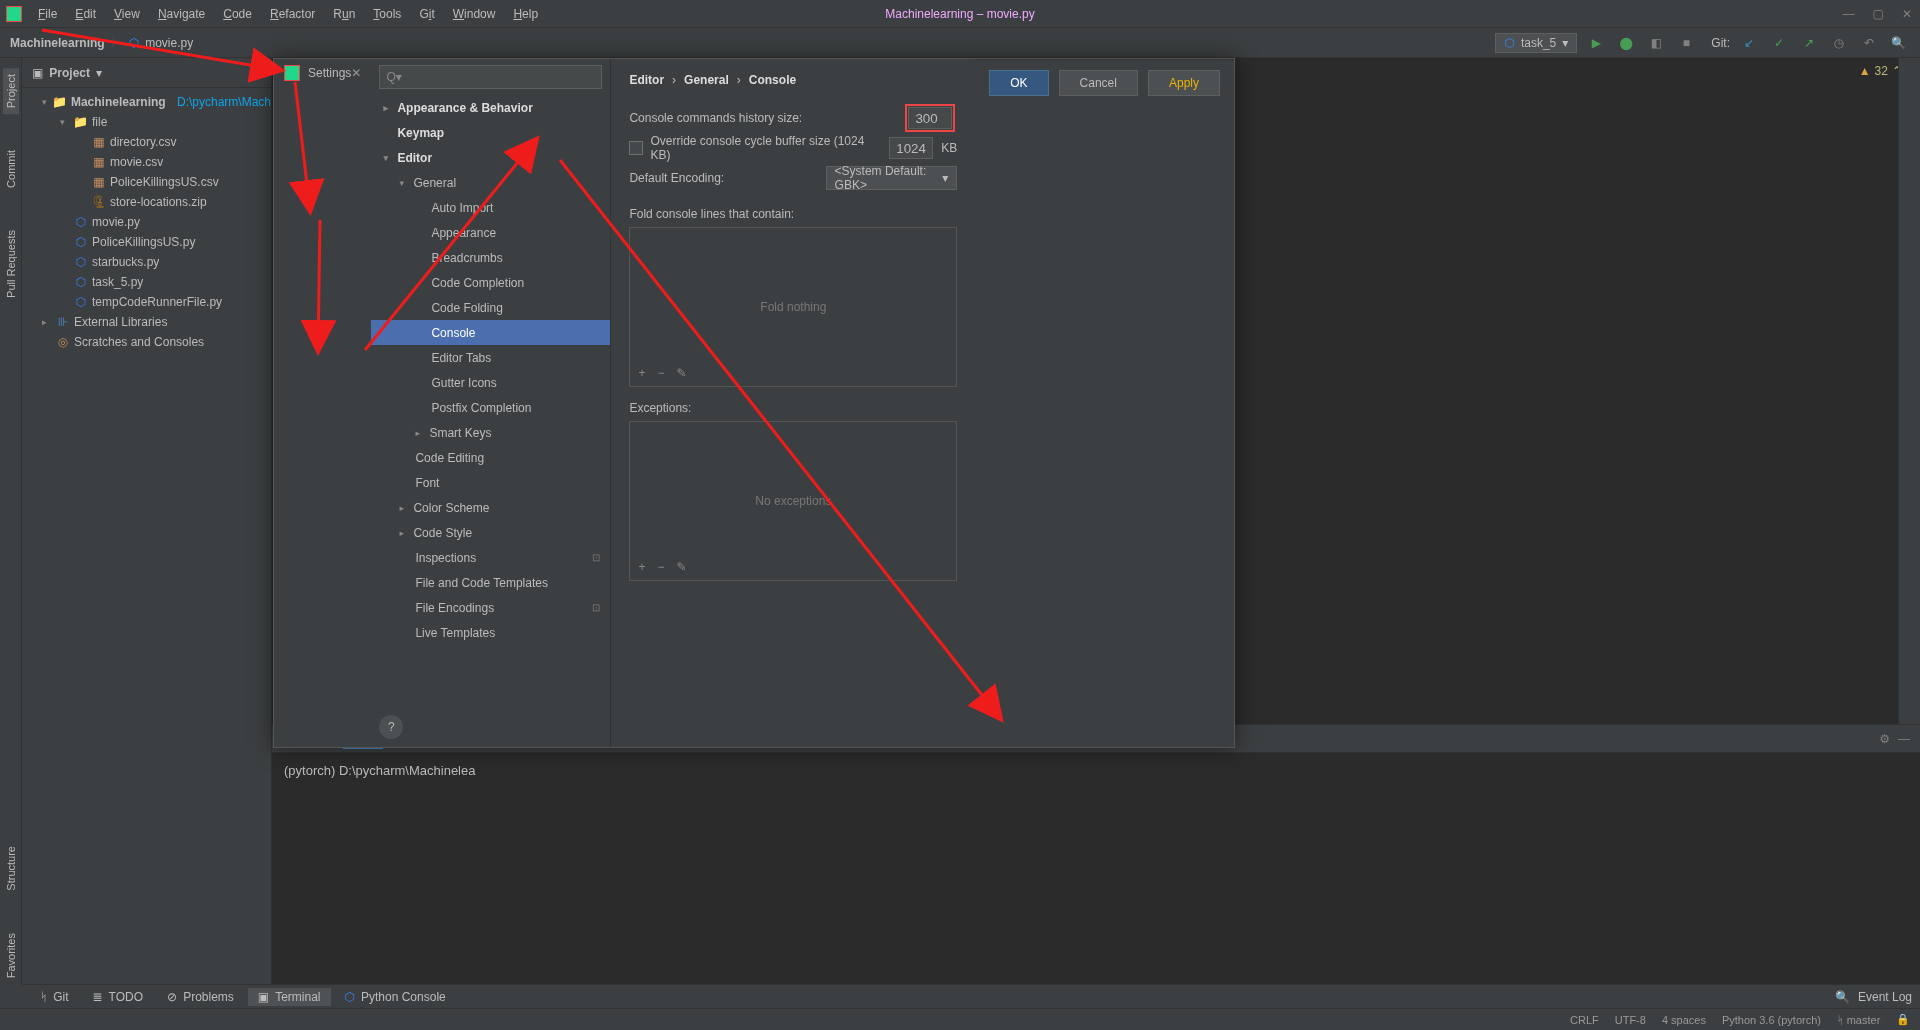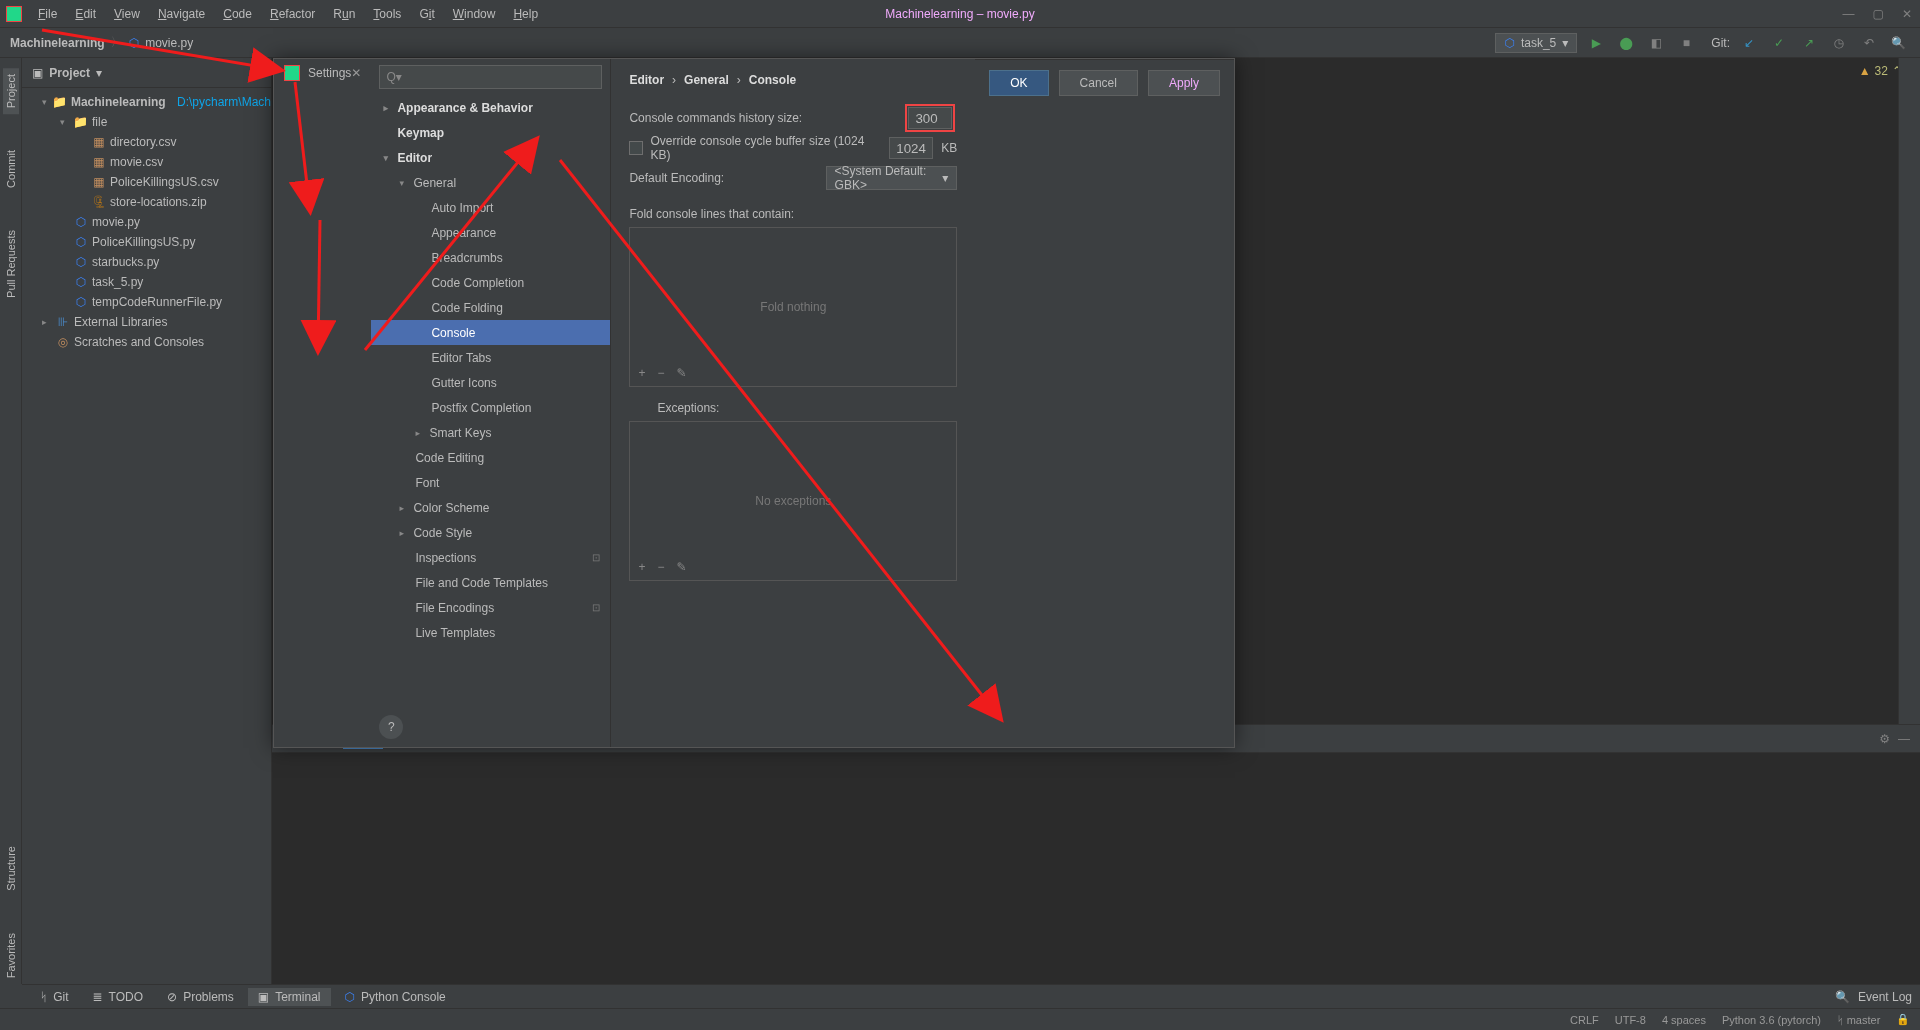--- a/index.html
+++ b/index.html
@@ -71,21 +71,21 @@
 .chk { width:14px; height:14px; border:1px solid #6e6e6e; background:#43494a; display:inline-flex; align-items:center; justify-content:center; }
 .chk.on::after { content:"✓"; color:#bbb; font-size:10px; }
 .hl { border:2px solid #ef4444; padding:1px; }
 .input { background:#45494a; border:1px solid #5e6060; height:22px; padding:0 6px; color:#bbb; width:44px; }
 .select { background:#4c5052; border:1px solid #5e6060; height:24px; padding:0 8px; display:flex; align-items:center; justify-content:space-between; width:180px; }
 .box { border:1px solid #555; background:#3c3f41; height:160px; margin-top:6px; display:flex; align-items:center; justify-content:center; color:#777; position:relative; }
 .box-tools { position:absolute; bottom:6px; left:8px; display:flex; gap:12px; color:#888; }
 .dlg-foot { height:46px; border-top:1px solid #323232; display:flex; align-items:center; justify-content:flex-end; padding:0 14px; gap:10px; }
 .btn { height:26px; padding:0 20px; background:#4c5052; border:1px solid #5e6060; color:#bbb; display:flex; align-items:center; }
 .btn.primary { background:#365880; border-color:#4c708c; color:#fff; }
-.btn.disabled { color:#f0abfc; }
+.btn.disabled { color:#eab308; }
 svg.annot { position:absolute; top:0; left:0; width:1920px; height:1030px; pointer-events:none; z-index:200; }
 .py-icon { color:#3b82f6; }
 </style>
 </head>
 <body>
 
 <div class="titlebar">
   <span class="app-icon"></span>
   <div class="menubar">
     <span><u>F</u>ile</span>
@@ -234,20 +234,21 @@
     <span class="term-tab">Local</span>
     <span style="color:#888;">×</span>
     <span style="color:#888;">+</span>
     <div class="term-right">
       <span>⚙</span>
       <span>—</span>
     </div>
   </div>
   <div class="term-body">
     <div></div>
+    <div>(pytorch) D:\pycharm\Machinelea</div>
   </div>
 </div>
 
 <div class="bottom-tabs">
   <div class="btm-tab">
       <span>ᛋ</span>
       <span>Git</span>
     </div>
   <div class="btm-tab">
       <span>≣</span>
@@ -398,21 +399,21 @@
       </div>
       <div style="margin-top:14px;">Fold console lines that contain:</div>
       <div class="box">
         <span>Fold nothing</span>
         <div class="box-tools">
           <span>+</span>
           <span>−</span>
           <span>✎</span>
         </div>
       </div>
-      <div style="margin-top:14px;margin-left:28px;">Exceptions:</div>
+      <div style="margin-top:14px;">Exceptions:</div>
       <div class="box">
         <span>No exceptions</span>
         <div class="box-tools">
           <span>+</span>
           <span>−</span>
           <span>✎</span>
         </div>
       </div>
     </div>
   </div>

